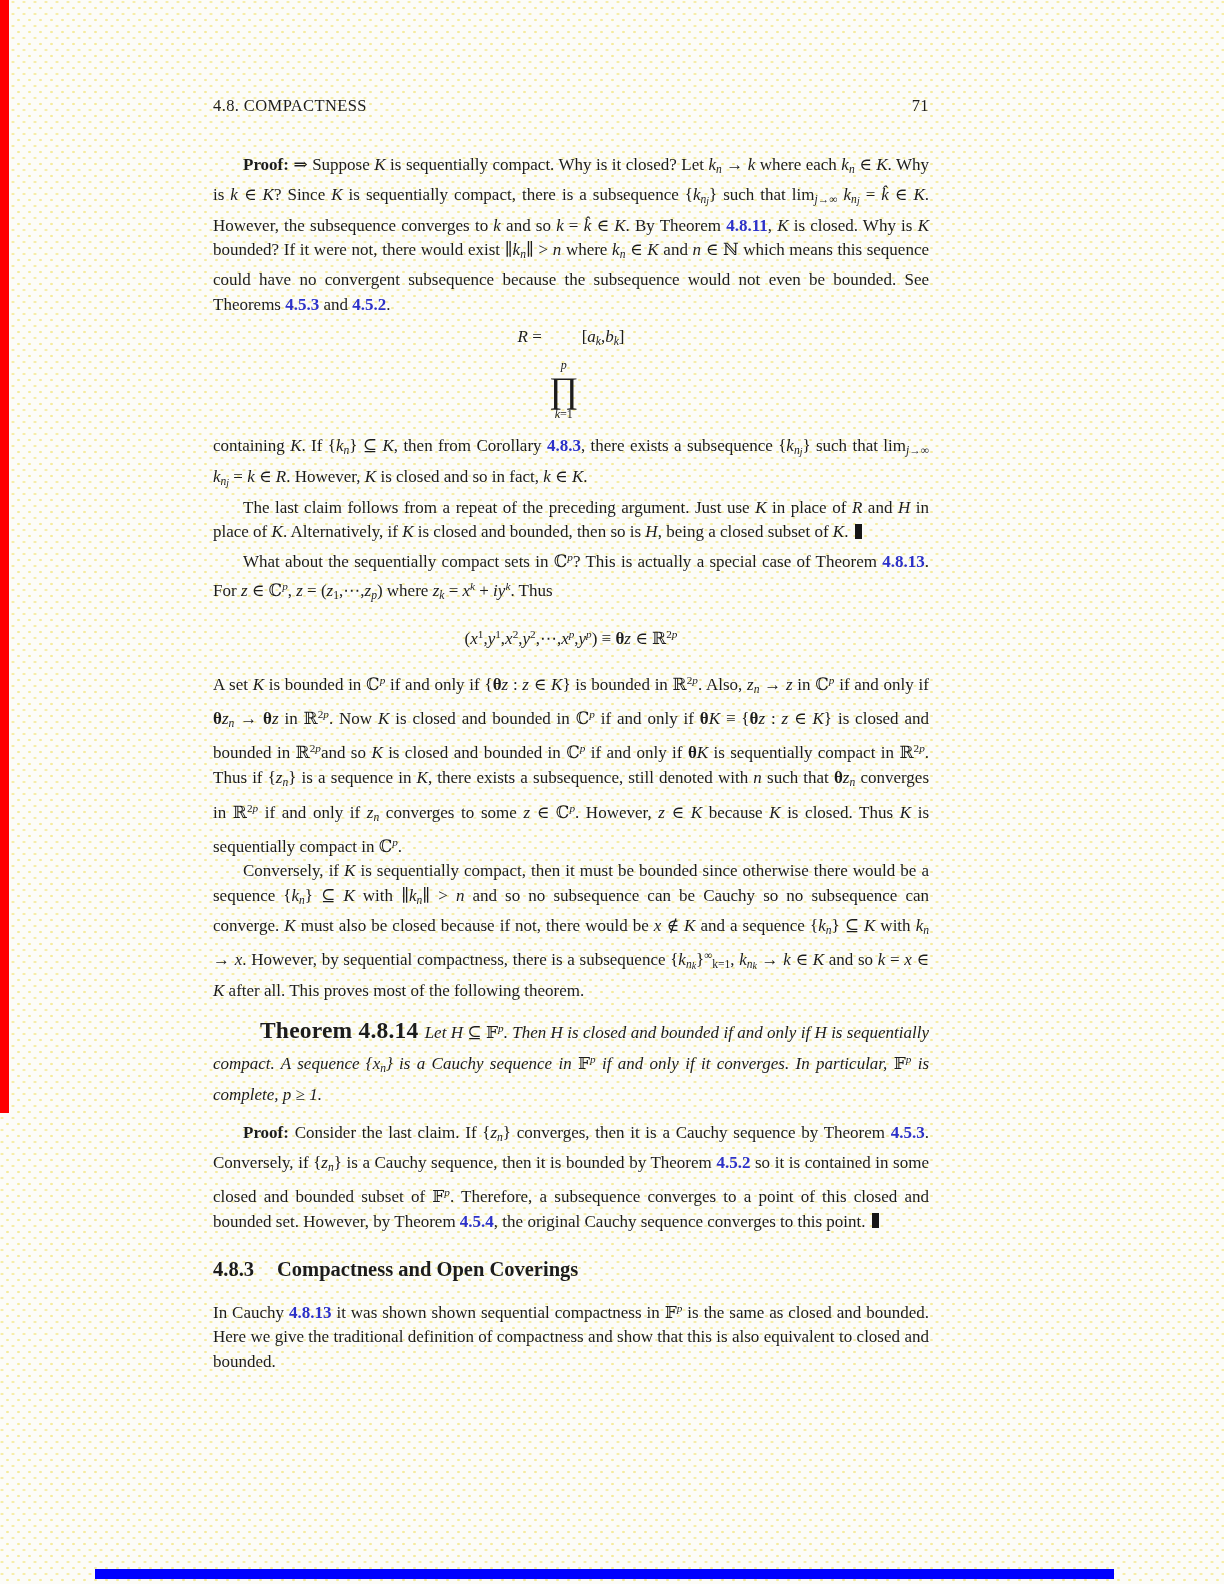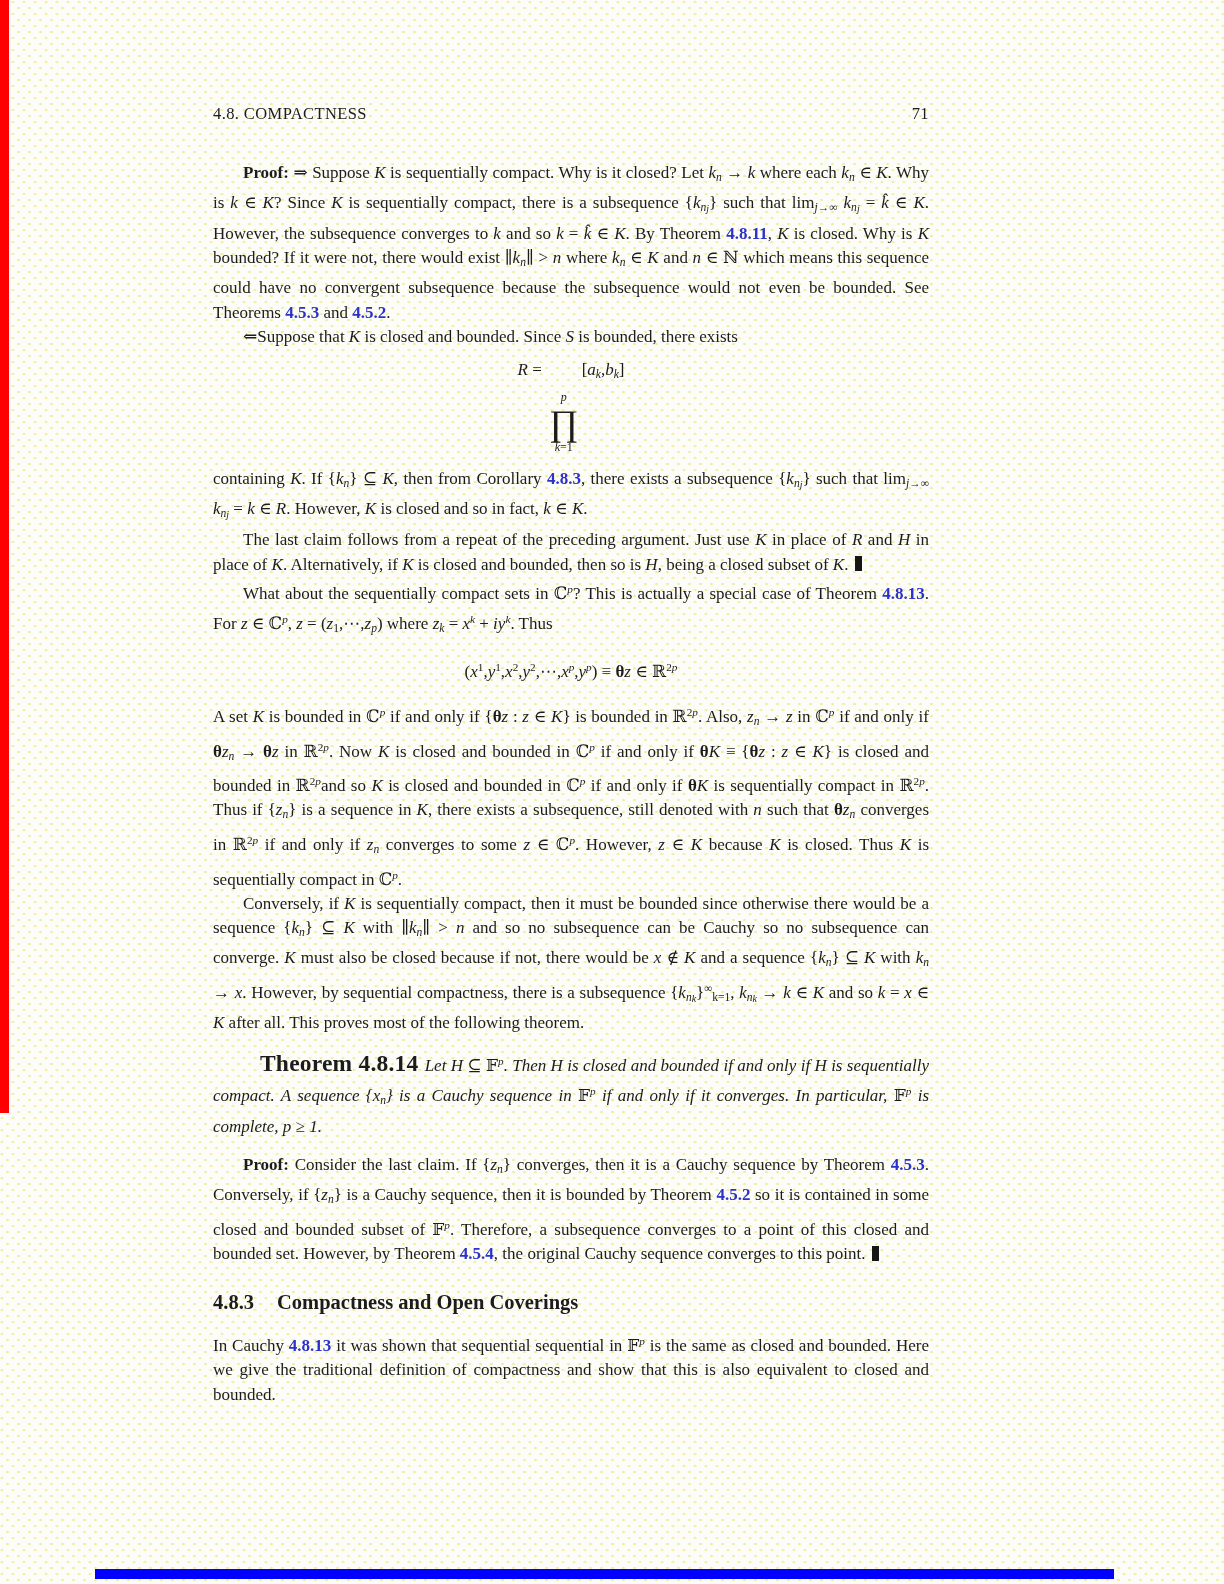--- a/index.html
+++ b/index.html
@@ -11,21 +11,21 @@
     background-image:
       radial-gradient(#f5eb9c 1px,rgba(255,255,255,0) 1.4px),
       radial-gradient(#f5eb9c 1px,rgba(255,255,255,0) 1.4px);
     background-size:11px 12px;
     background-position:2px 2px,7.5px 8px;
   }
   .edge-marker{position:absolute;}
   #left-marker{left:0;top:0;width:9px;height:1113px;}
   #bottom-marker{left:95px;top:1569px;width:1019px;height:10px;}
 
-  .column{position:absolute;left:213px;top:104px;width:716px;}
+  .column{position:absolute;left:213px;top:96px;width:716px;}
   .running-head{display:flex;justify-content:space-between;font-size:16.5px;letter-spacing:.4px;margin-bottom:37px;}
   .para{font-size:17px;line-height:24.6px;text-align:justify;margin:0;}
   .indent{text-indent:30px;}
 
   .s-i{font-style:italic;}
   .s-b{font-weight:bold;}
   .s-up{font-style:normal;}
   .s-a{color:#2c31c8;font-weight:bold;}
   .s-sub{font-size:68%;vertical-align:-0.28em;}
   .s-sub2{font-size:58%;vertical-align:-0.42em;}
@@ -52,21 +52,20 @@
 <div id="bottom-marker" class="edge-marker" style="background: rgb(0, 0, 254);"></div>
 
 <div class="column">
 
   <div class="running-head">
     <span>4.8. COMPACTNESS</span>
     <span>71</span>
   </div>
 
   <p class="para indent"><span class="s-b">Proof: </span><span class="s-t">⇒ Suppose </span><span class="s-i">K</span><span class="s-t"> is sequentially compact. Why is it closed? Let </span><span class="s-i">k</span><span class="s-i s-sub">n</span><span class="s-t"> → </span><span class="s-i">k</span><span class="s-t"> where each </span><span class="s-i">k</span><span class="s-i s-sub">n</span><span class="s-t"> ∈ </span><span class="s-i">K</span><span class="s-t">. Why is </span><span class="s-i">k</span><span class="s-t"> ∈ </span><span class="s-i">K</span><span class="s-t">? Since </span><span class="s-i">K</span><span class="s-t"> is sequentially compact, there is a subsequence {</span><span class="s-i">k</span><span class="s-i s-sub">n</span><span class="s-i s-sub2">j</span><span class="s-t">} such that lim</span><span class="s-i s-sub">j</span><span class="s-sub">→∞</span><span class="s-t"> </span><span class="s-i">k</span><span class="s-i s-sub">n</span><span class="s-i s-sub2">j</span><span class="s-t"> = </span><span class="s-i">k̂</span><span class="s-t"> ∈ </span><span class="s-i">K</span><span class="s-t">. However, the subsequence converges to </span><span class="s-i">k</span><span class="s-t"> and so </span><span class="s-i">k</span><span class="s-t"> = </span><span class="s-i">k̂</span><span class="s-t"> ∈ </span><span class="s-i">K</span><span class="s-t">. By Theorem </span><span class="s-a">4.8.11</span><span class="s-t">, </span><span class="s-i">K</span><span class="s-t"> is closed. Why is </span><span class="s-i">K</span><span class="s-t"> bounded? If it were not, there would exist ∥</span><span class="s-i">k</span><span class="s-i s-sub">n</span><span class="s-t">∥ &gt; </span><span class="s-i">n</span><span class="s-t"> where </span><span class="s-i">k</span><span class="s-i s-sub">n</span><span class="s-t"> ∈ </span><span class="s-i">K</span><span class="s-t"> and </span><span class="s-i">n</span><span class="s-t"> ∈ ℕ which means this sequence could have no convergent subsequence because the subsequence would not even be bounded. See Theorems </span><span class="s-a">4.5.3</span><span class="s-t"> and </span><span class="s-a">4.5.2</span><span class="s-t">.</span></p>
-  <p class="para indent"><span class="s-t">⇐Suppose that </span><span class="s-i">K</span><span class="s-t"> is closed and bounded. Since </span><span class="s-i">S</span><span class="s-t"> is bounded, there exists</span></p>
 
   <div class="equation">
     <span><span class="s-i">R</span><span class="s-t"> = </span></span><span class="prod-stack">
         <span class="prod-upper"><span class="s-i">p</span></span>
         <span class="prod-op">∏</span>
         <span class="prod-lower"><span class="s-i">k</span><span class="s-t">=1</span></span>
       </span><span><span class="s-t">[</span><span class="s-i">a</span><span class="s-i s-sub">k</span><span class="s-t">,</span><span class="s-i">b</span><span class="s-i s-sub">k</span><span class="s-t">]</span></span>
   </div>
 
   <p class="para"><span class="s-t">containing </span><span class="s-i">K</span><span class="s-t">.  If {</span><span class="s-i">k</span><span class="s-i s-sub">n</span><span class="s-t">} ⊆ </span><span class="s-i">K</span><span class="s-t">, then from Corollary </span><span class="s-a">4.8.3</span><span class="s-t">, there exists a subsequence {</span><span class="s-i">k</span><span class="s-i s-sub">n</span><span class="s-i s-sub2">j</span><span class="s-t">} such that lim</span><span class="s-i s-sub">j</span><span class="s-sub">→∞</span><span class="s-t"> </span><span class="s-i">k</span><span class="s-i s-sub">n</span><span class="s-i s-sub2">j</span><span class="s-t"> = </span><span class="s-i">k</span><span class="s-t"> ∈ </span><span class="s-i">R</span><span class="s-t">. However, </span><span class="s-i">K</span><span class="s-t"> is closed and so in fact, </span><span class="s-i">k</span><span class="s-t"> ∈ </span><span class="s-i">K</span><span class="s-t">.</span></p>
@@ -81,15 +80,15 @@
   <div class="theorem">
     <span class="theorem-label">Theorem 4.8.14 </span><span class="theorem-body"><span class="s-t">Let </span><span class="s-i">H</span><span class="s-t"> ⊆ </span><span class="s-up">𝔽</span><span class="s-i s-sup">p</span><span class="s-t">. Then </span><span class="s-i">H</span><span class="s-t"> is closed and bounded if and only if </span><span class="s-i">H</span><span class="s-t"> is sequentially compact. A sequence {</span><span class="s-i">x</span><span class="s-i s-sub">n</span><span class="s-t">} is a Cauchy sequence in </span><span class="s-up">𝔽</span><span class="s-i s-sup">p</span><span class="s-t"> if and only if it converges. In particular, </span><span class="s-up">𝔽</span><span class="s-i s-sup">p</span><span class="s-t"> is complete, </span><span class="s-i">p</span><span class="s-t"> ≥ 1.</span></span>
   </div>
 
   <p class="para indent" style="margin-top:13px;"><span class="s-b">Proof:  </span><span class="s-t">Consider the last claim.  If {</span><span class="s-i">z</span><span class="s-i s-sub">n</span><span class="s-t">} converges, then it is a Cauchy sequence by Theorem </span><span class="s-a">4.5.3</span><span class="s-t">. Conversely, if {</span><span class="s-i">z</span><span class="s-i s-sub">n</span><span class="s-t">} is a Cauchy sequence, then it is bounded by Theorem </span><span class="s-a">4.5.2</span><span class="s-t"> so it is contained in some closed and bounded subset of </span><span class="s-up">𝔽</span><span class="s-i s-sup">p</span><span class="s-t">. Therefore, a subsequence converges to a point of this closed and bounded set.  However, by Theorem </span><span class="s-a">4.5.4</span><span class="s-t">, the original Cauchy sequence converges to this point.  </span><span class="s-qed">▮</span></p>
 
   <div class="section-heading">
     <span class="sec-num">4.8.3</span><span>Compactness and Open Coverings</span>
   </div>
 
-  <p class="para"><span class="s-t">In Cauchy </span><span class="s-a">4.8.13</span><span class="s-t"> it was shown that sequential sequential in </span><span class="s-up">𝔽</span><span class="s-i s-sup">p</span><span class="s-t"> is the same as closed and bounded. Here we give the traditional definition of compactness and show that this is also equivalent to closed and bounded.</span></p>
+  <p class="para"><span class="s-t">In Cauchy </span><span class="s-a">4.8.13</span><span class="s-t"> it was shown shown sequential compactness in </span><span class="s-up">𝔽</span><span class="s-i s-sup">p</span><span class="s-t"> is the same as closed and bounded. Here we give the traditional definition of compactness and show that this is also equivalent to closed and bounded.</span></p>
 
 </div>
 
 </body></html>

